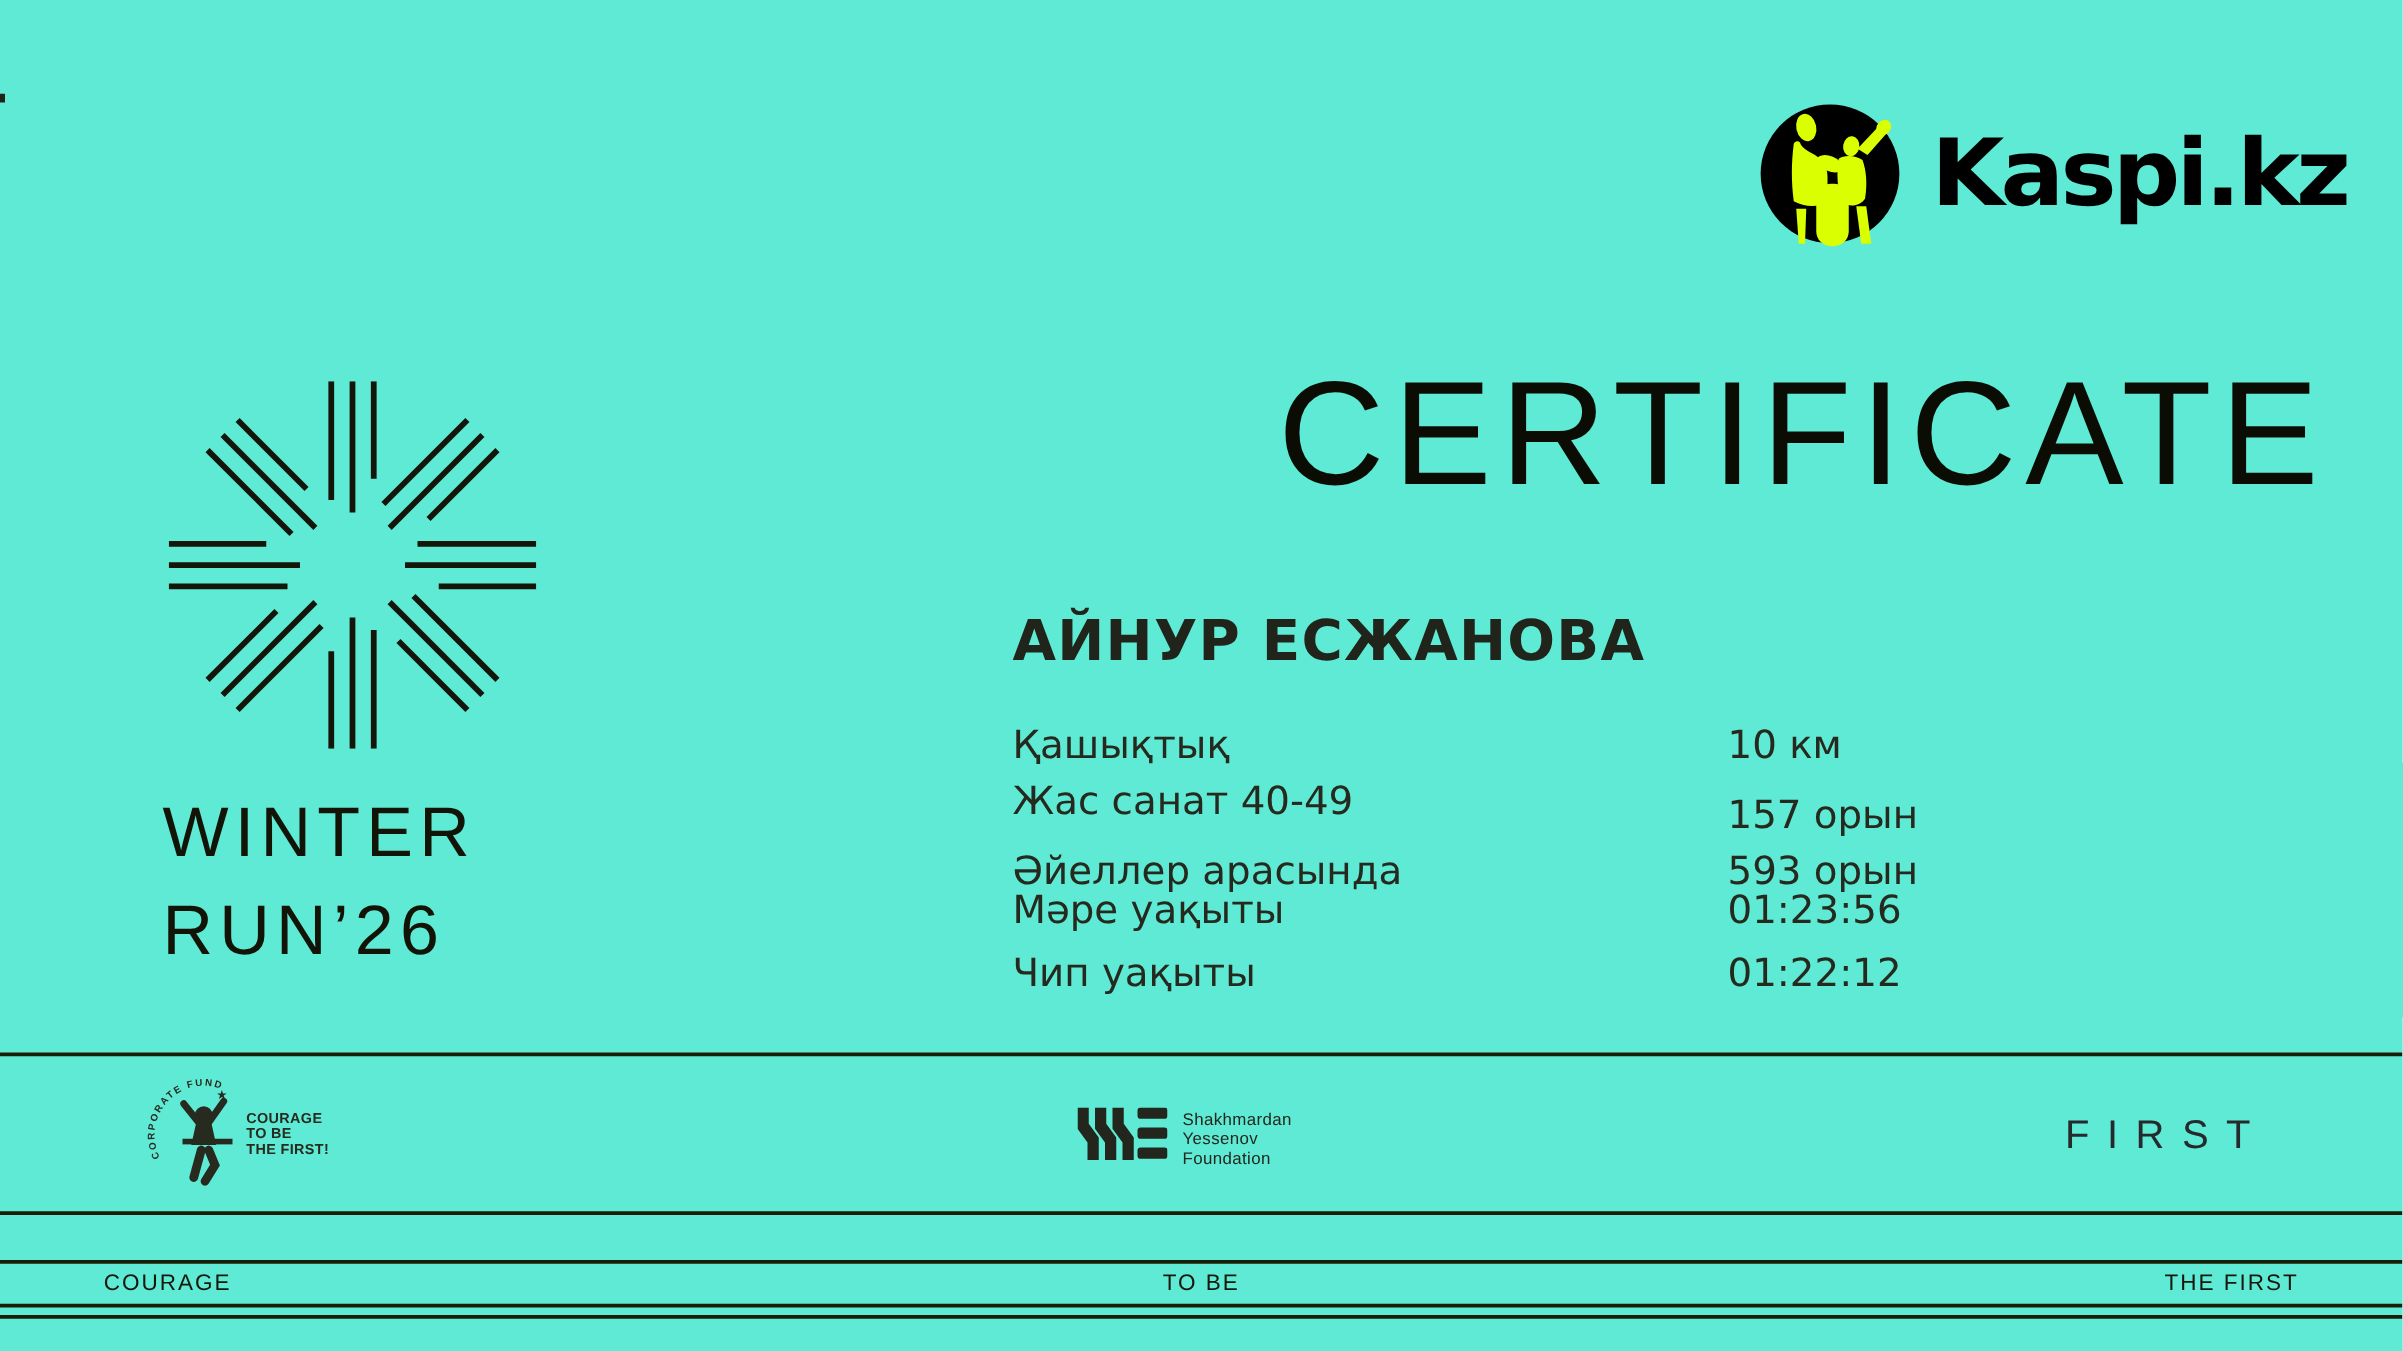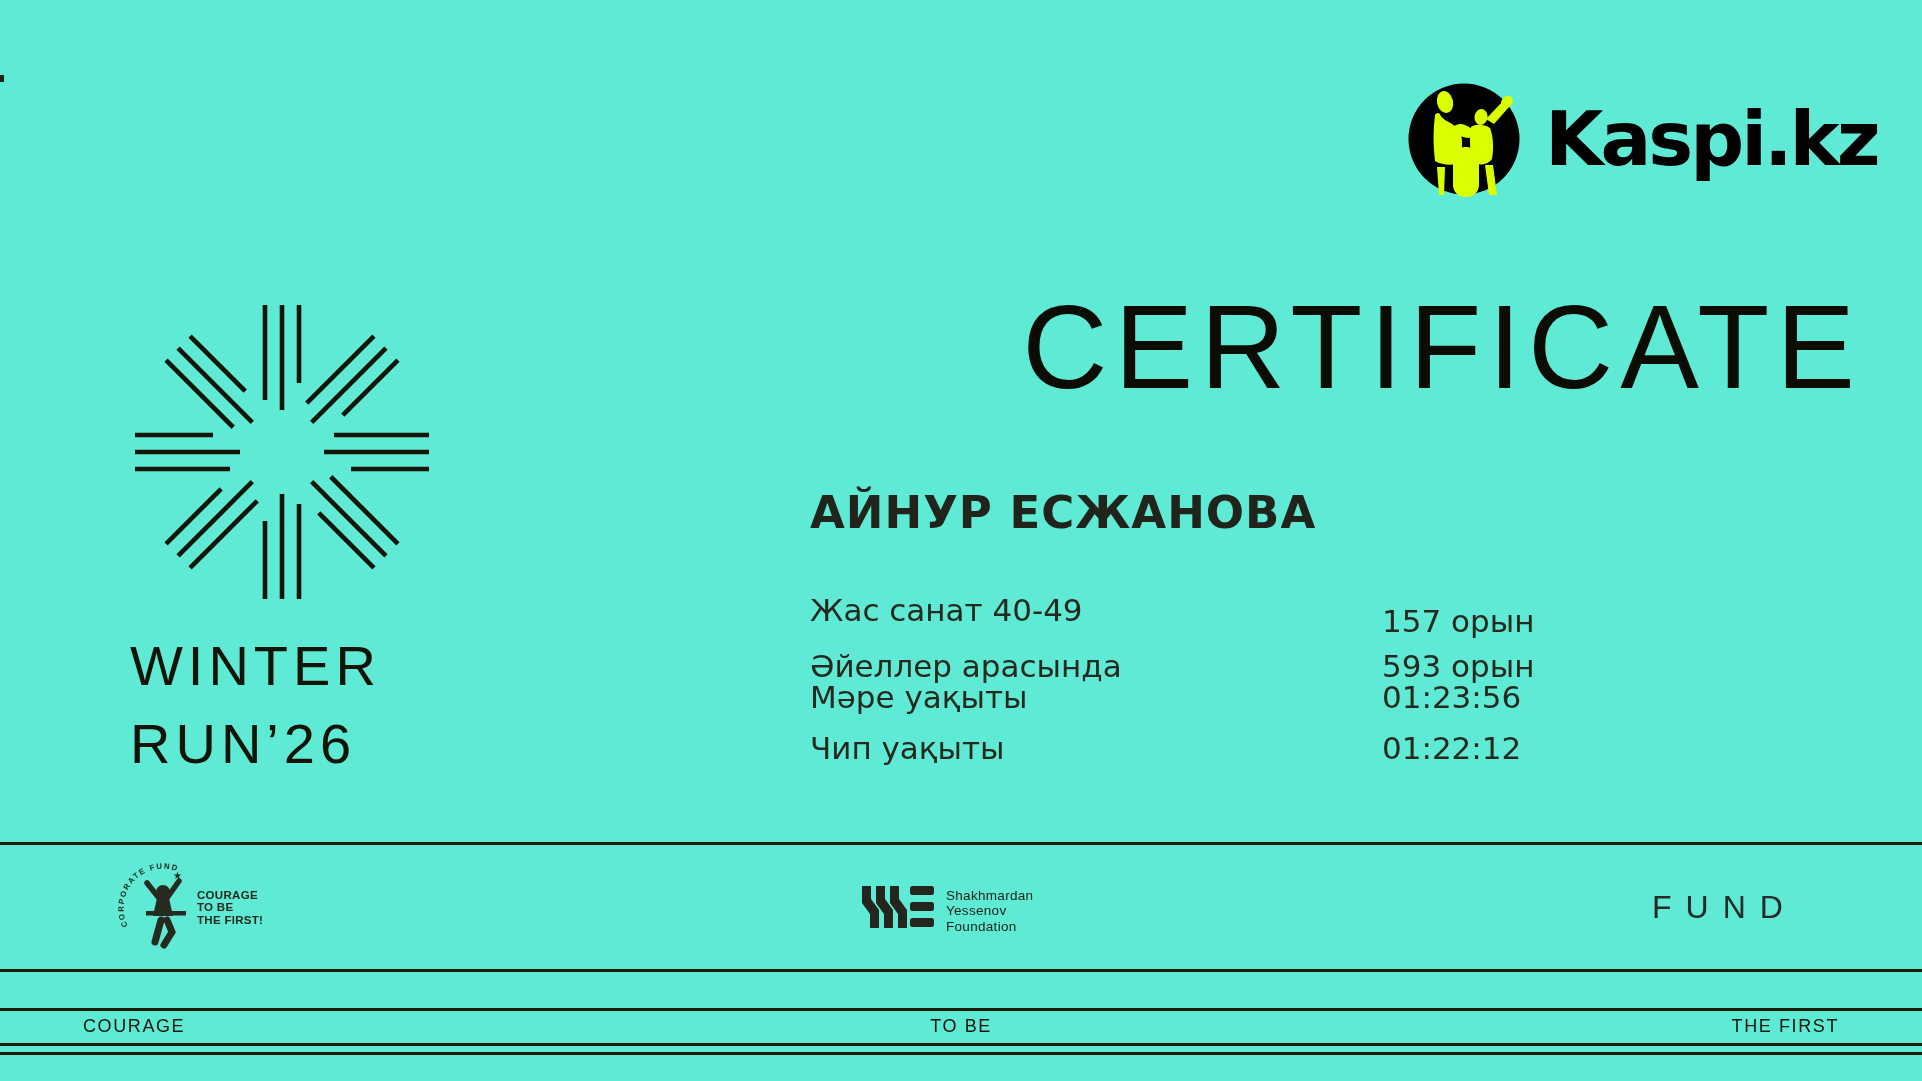--- a/index.html
+++ b/index.html
@@ -100,20 +100,24 @@
       <path d="M77,82 L85,82 L89,112 L81,112 Z"></path>
     </g>
   </svg>
   <div class="abs kaspi-word">Kaspi.kz</div>
 
   <div class="abs cert-title">CERTIFICATE</div>
 
   <div class="abs participant-name">АЙНУР ЕСЖАНОВА</div>
 
   <div class="abs results">
+    <div class="rrow r1">
+      <span class="lbl">Қашықтық</span>
+      <span class="val">10 км</span>
+    </div>
     <div class="rrow r2">
       <span class="lbl">Жас санат 40-49</span>
       <span class="val">157 орын</span>
     </div>
     <div class="rrow r3">
       <span class="lbl">Әйеллер арасында</span>
       <span class="val">593 орын</span>
     </div>
     <div class="rrow r4">
       <span class="lbl">Мәре уақыты</span>
@@ -212,19 +216,19 @@
       <rect x="48" y="16" width="24" height="9" rx="2.5"></rect>
       <rect x="48" y="32" width="24" height="9" rx="2.5"></rect>
     </g>
   </svg>
   <div class="abs syf-text">
     <div>Shakhmardan</div>
     <div>Yessenov</div>
     <div>Foundation</div>
   </div>
 
-  <div class="abs krida">FUND</div>
+  <div class="abs krida">FIRST</div>
 
   <div class="abs foot left">COURAGE</div>
   <div class="abs foot center">TO BE</div>
   <div class="abs foot right">THE FIRST</div>
 
 </div>
 
 </body></html>

